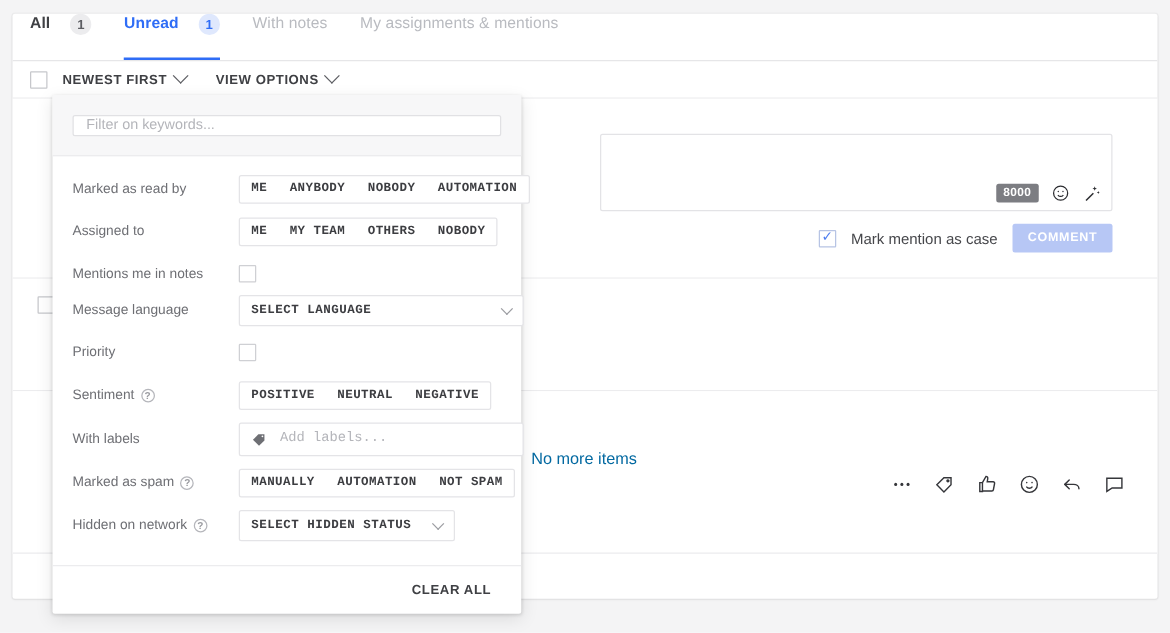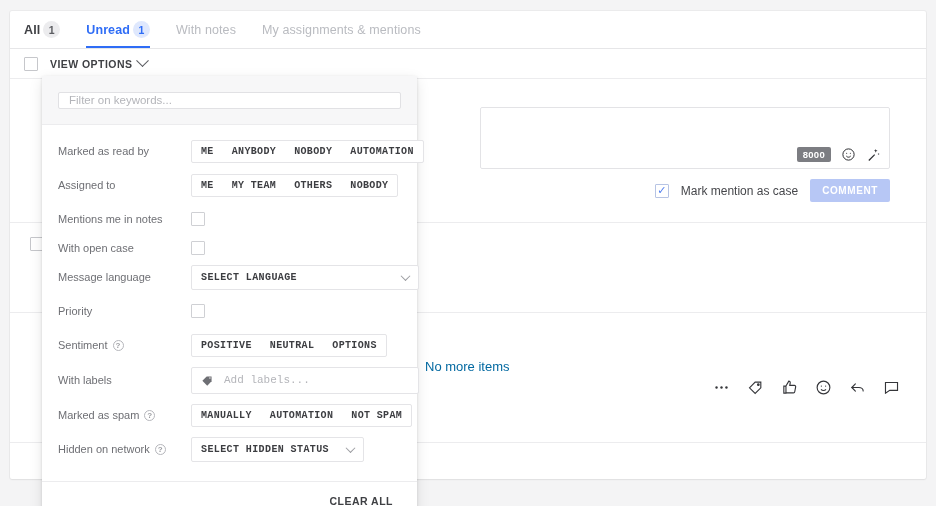--- a/index.html
+++ b/index.html
@@ -28,21 +28,21 @@
   
   .tabs-row {
     position: relative;
     height: 38px;
     padding: 0 14px;
     display: flex;
     align-items: flex-start;
     border-bottom: 1px solid #e6e6e8;
   }
   .tab {
-    display: flex; align-items: center; gap: 3px;
+    display: flex; gap: 16px;
     height: 37px;
     padding: 0 0 0 0;
     margin-right: 26px;
     font-size: 12.5px;
     font-weight: bold;
     color: #3f4044;
     cursor: pointer;
     position: relative;
     letter-spacing: .1px;
   }
@@ -283,20 +283,24 @@
       <div class="tab muted">
         <span>With notes</span>
       </div>
       <div class="tab muted">
         <span>My assignments &amp; mentions</span>
       </div>
     </div>
 
     <div class="toolbar">
       <div class="sq-check"></div>
+      <div class="tb-btn">
+        <span>NEWEST FIRST</span>
+        <span class="chev"></span>
+      </div>
       <div class="tb-btn">
         <span>VIEW OPTIONS</span>
         <span class="chev"></span>
       </div>
     </div>
 
     <div class="list-row row-a">
       <div class="reply-box">
         <div class="reply-meta">
           <span class="char-chip">8000</span>
@@ -411,28 +415,20 @@
 
       <div class="f-row">
         <div class="f-label">
           <span>Mentions me in notes</span>
         </div>
         <div class="f-ctl">
           <div class="cbox"></div>
         </div>
       </div>
 
-      <div class="f-row">
-        <div class="f-label">
-          <span>With open case</span>
-        </div>
-        <div class="f-ctl">
-          <div class="cbox"></div>
-        </div>
-      </div>
 
       <div class="f-row tall">
         <div class="f-label">
           <span>Message language</span>
         </div>
         <div class="f-ctl">
           <div class="select wide">
             <span>SELECT LANGUAGE</span>
             <span class="sel-chev"></span>
           </div>
@@ -450,21 +446,21 @@
 
       <div class="f-row tall">
         <div class="f-label">
           <span>Sentiment</span>
           <span class="info-ico">?</span>
         </div>
         <div class="f-ctl">
           <div class="seg">
             <div>POSITIVE</div>
             <div>NEUTRAL</div>
-            <div>OPTIONS</div>
+            <div>NEGATIVE</div>
           </div>
         </div>
       </div>
 
       <div class="f-row tall">
         <div class="f-label">
           <span>With labels</span>
         </div>
         <div class="f-ctl">
           <div class="tag-input">

